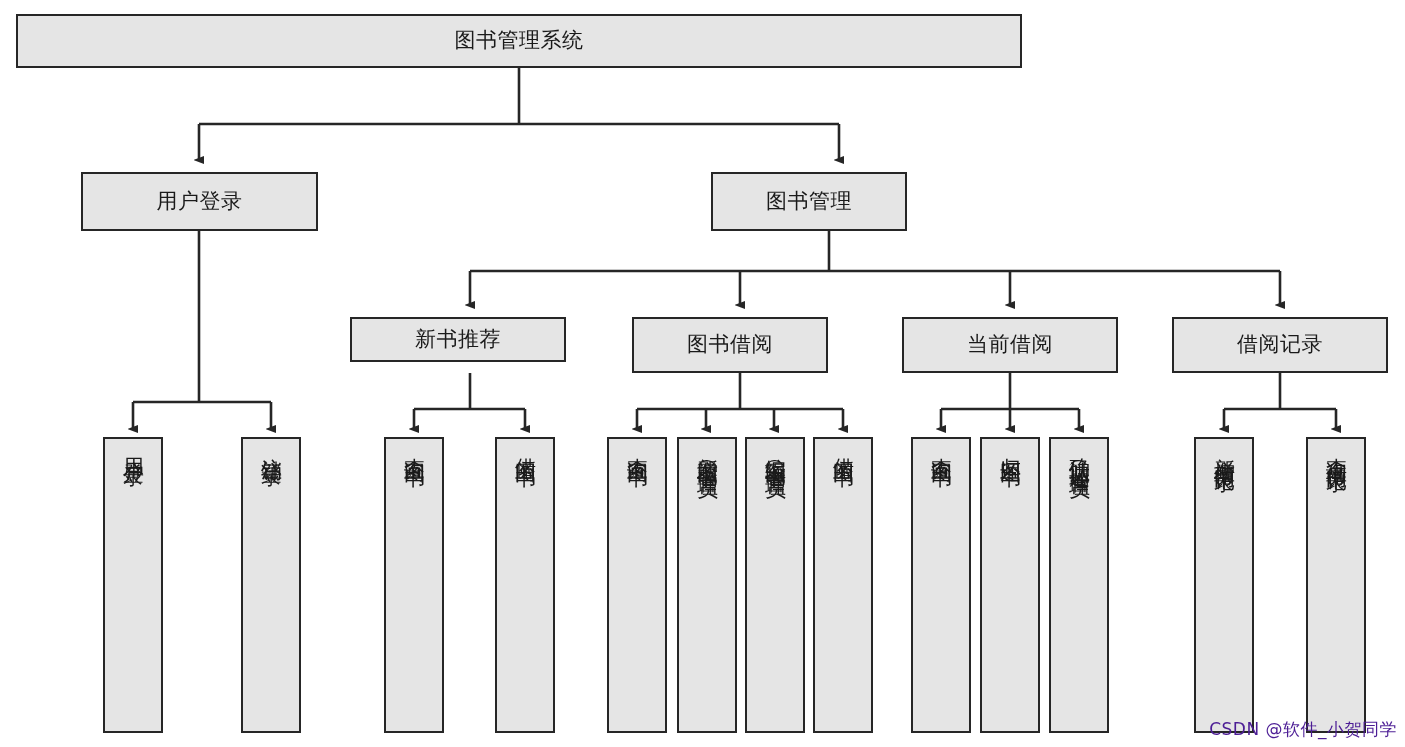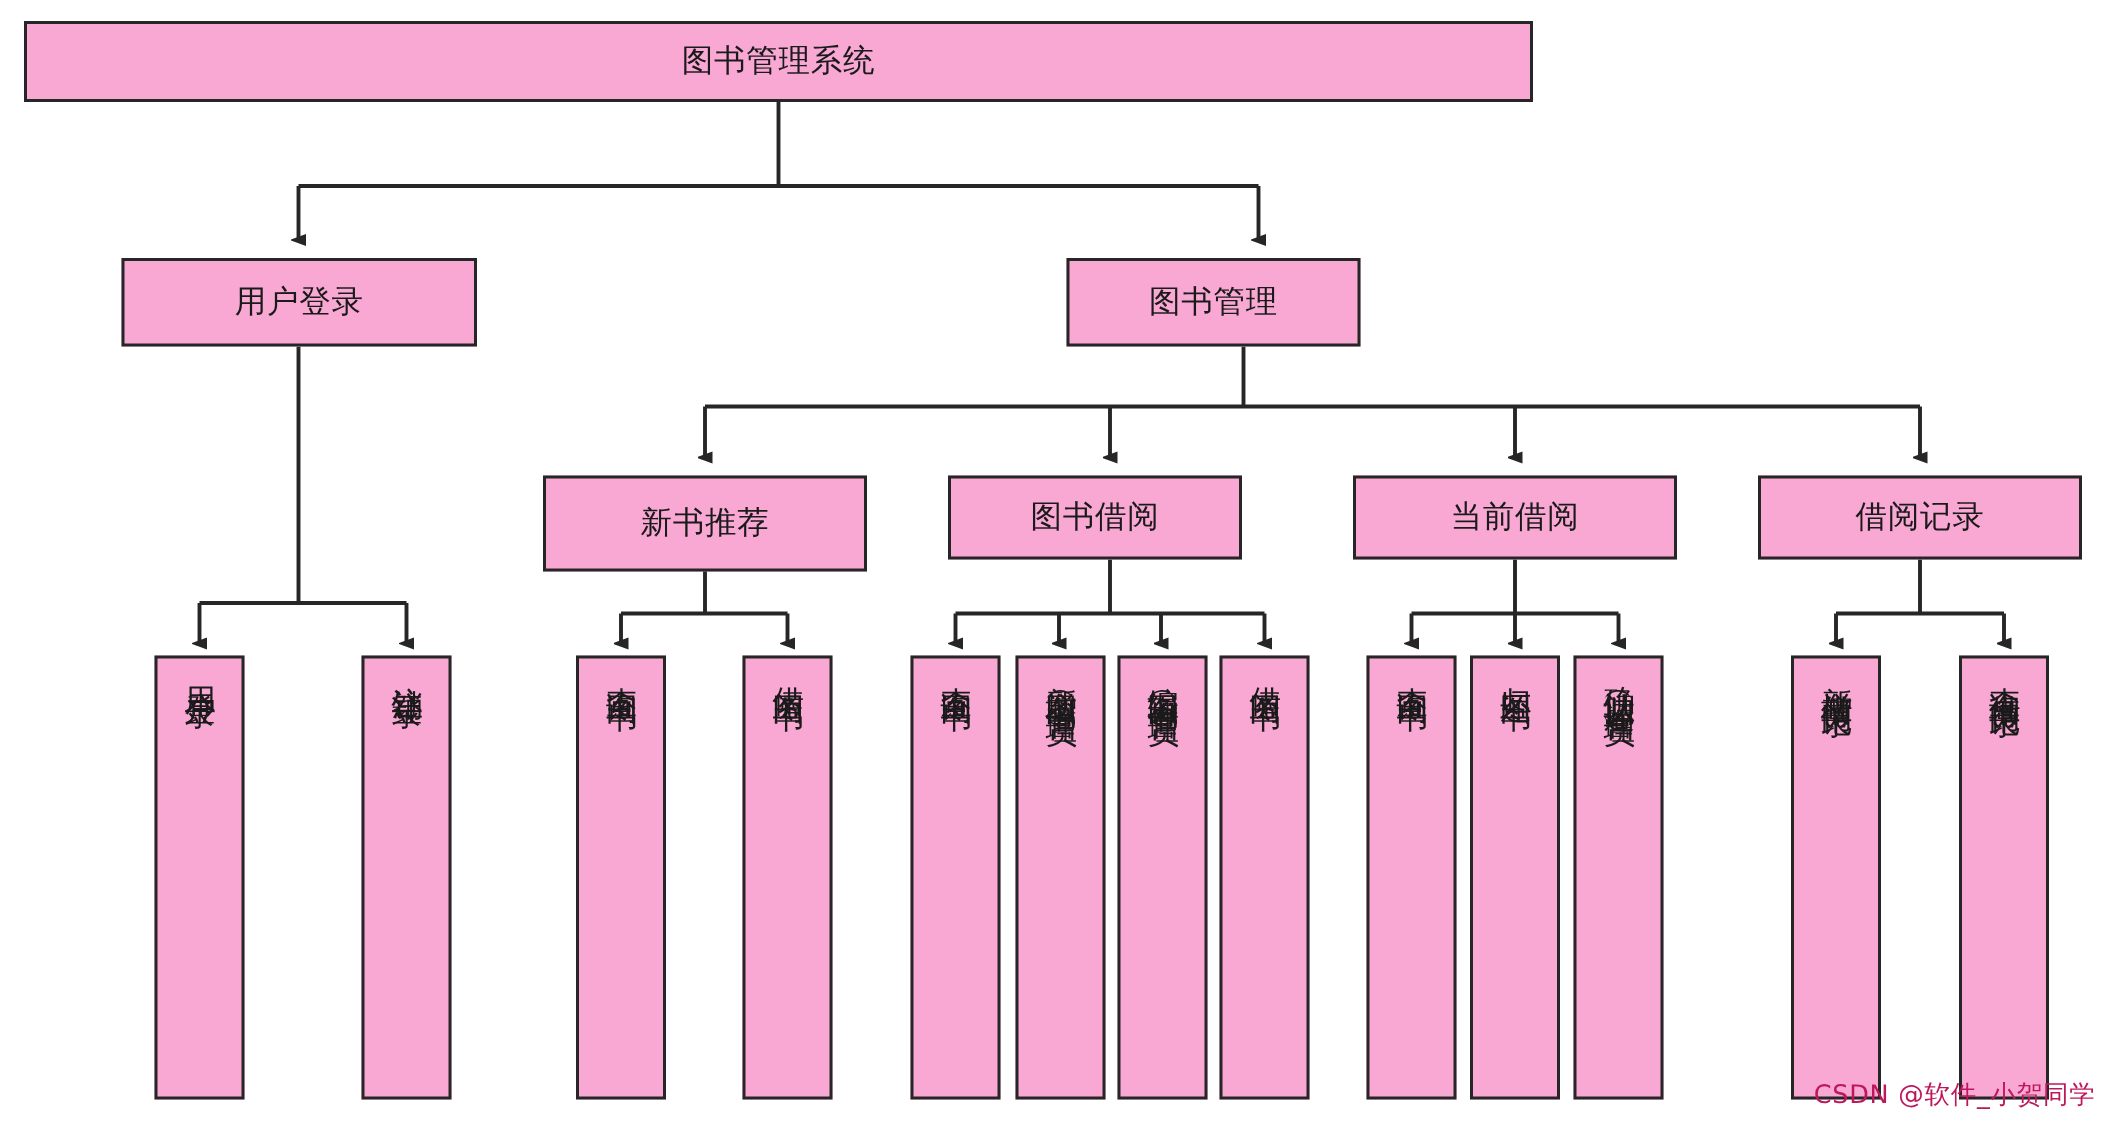--- a/index.html
+++ b/index.html
@@ -20,21 +20,21 @@
   #diagram-svg {
     position: absolute;
     left: 0;
     top: 0;
     width: 1405px;
     height: 747px;
   }
   .node-box {
     position: absolute;
     box-sizing: border-box;
-    background: #f9a8d4;
+    background: #e5e5e5;
     border: 2px solid #262626;
     display: flex;
     align-items: center;
     justify-content: center;
   }
   .node-label-h {
     font-size: 21px;
     color: #1a1a1a;
     line-height: 1.1;
     letter-spacing: 0.5px;
@@ -51,21 +51,21 @@
   }
   .leaf-box {
     align-items: flex-start;
     padding-top: 2px;
   }
   .watermark {
     position: absolute;
     right: 8px;
     bottom: 6px;
     font-size: 17px;
-    color: #be185d;
+    color: #4c1d95;
     white-space: nowrap;
     letter-spacing: 0.5px;
   }
 </style>
 </head>
 <body>
 
 <div id="stage">
 
   <svg id="diagram-svg" viewBox="0 0 1405 747" xmlns="http://www.w3.org/2000/svg">
@@ -123,21 +123,21 @@
   </div>
 
   <div class="node-box" style="left:81px; top:172px; width:237px; height:59px;">
     <span class="node-label-h">用户登录</span>
   </div>
 
   <div class="node-box" style="left:711px; top:172px; width:196px; height:59px;">
     <span class="node-label-h">图书管理</span>
   </div>
 
-  <div class="node-box" style="left:362px; top:317px; width:216px; height:64px;">
+  <div class="node-box" style="left:350px; top:317px; width:216px; height:45px;">
     <span class="node-label-h">新书推荐</span>
   </div>
 
   <div class="node-box" style="left:632px; top:317px; width:196px; height:56px;">
     <span class="node-label-h">图书借阅</span>
   </div>
 
   <div class="node-box" style="left:1172px; top:317px; width:216px; height:56px;">
     <span class="node-label-h">借阅记录</span>
   </div>

